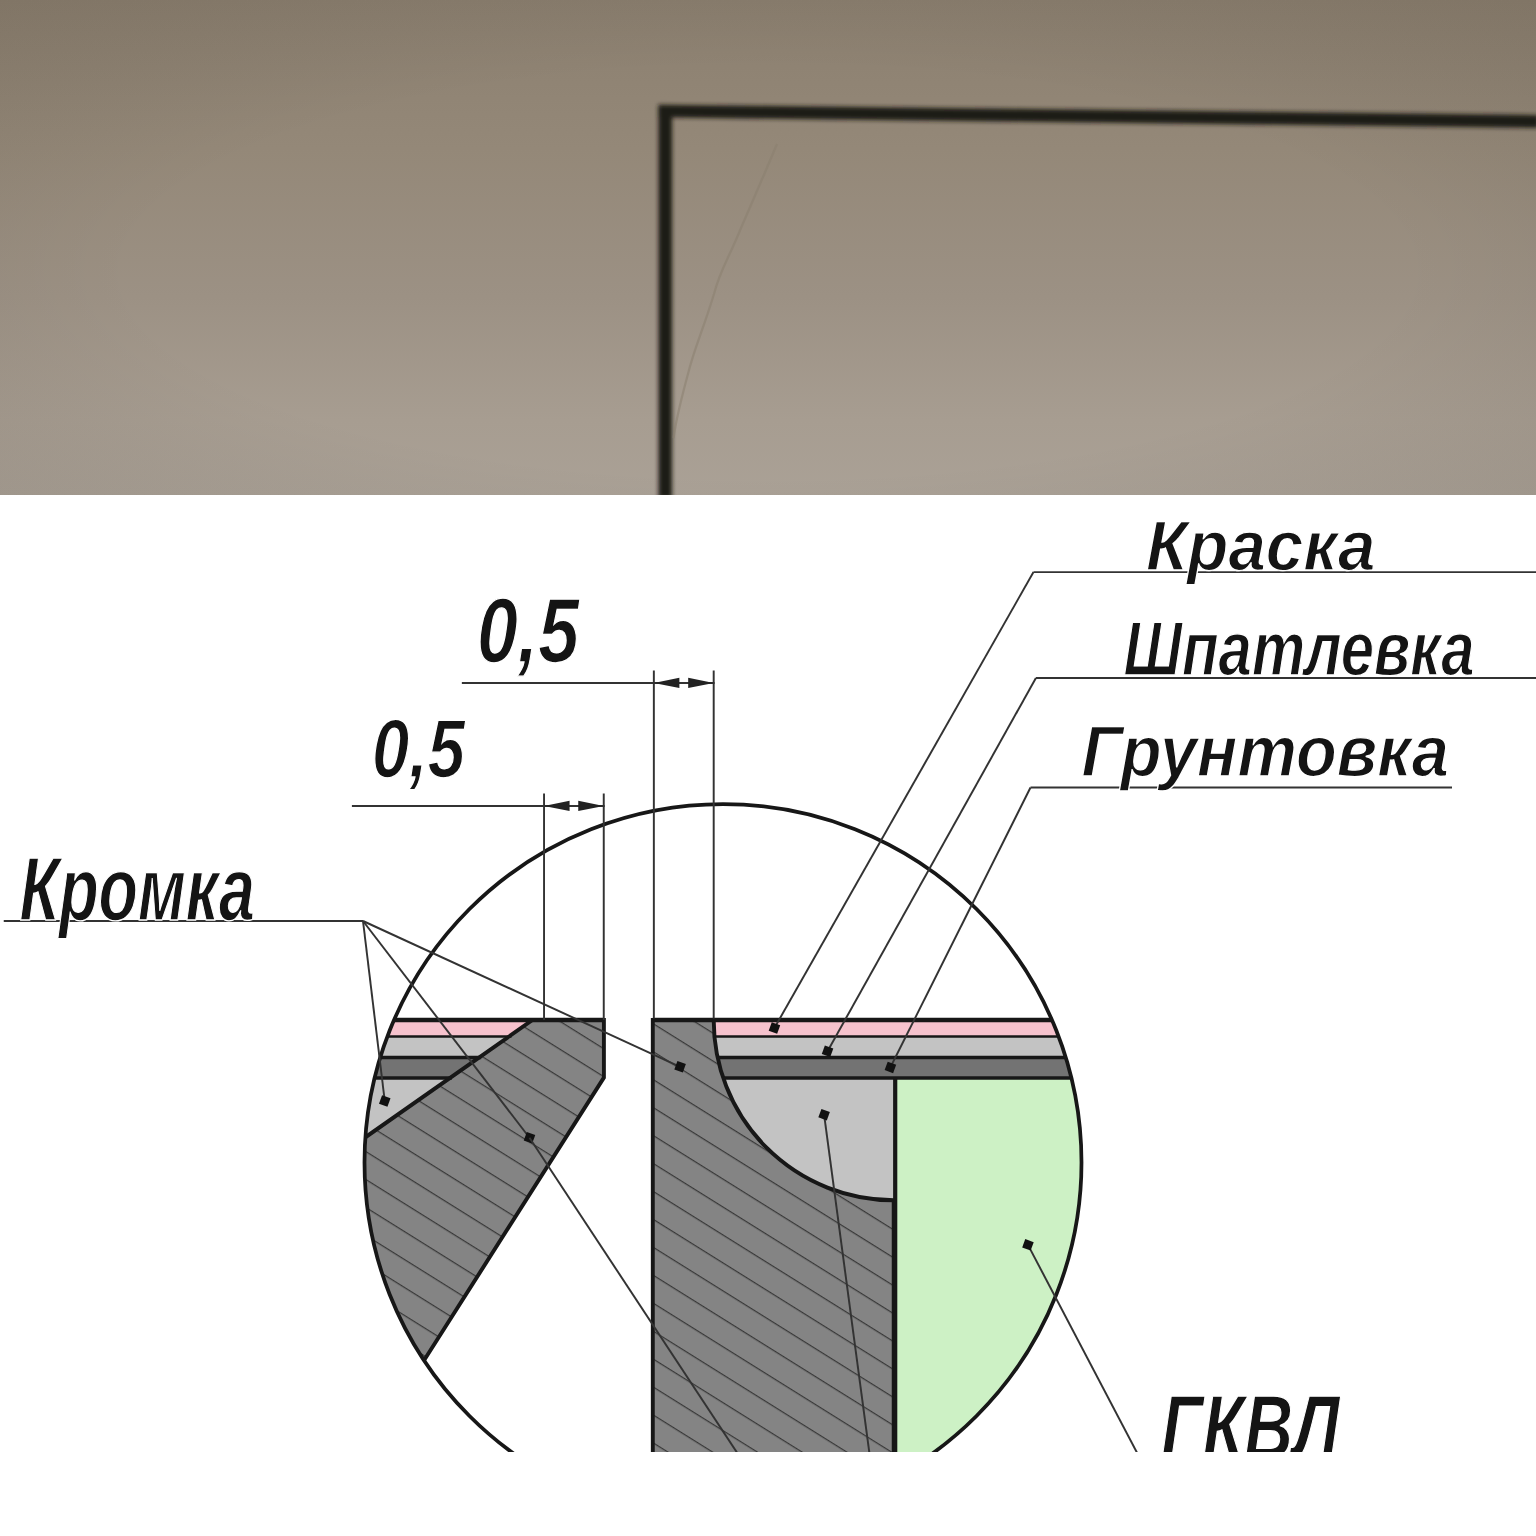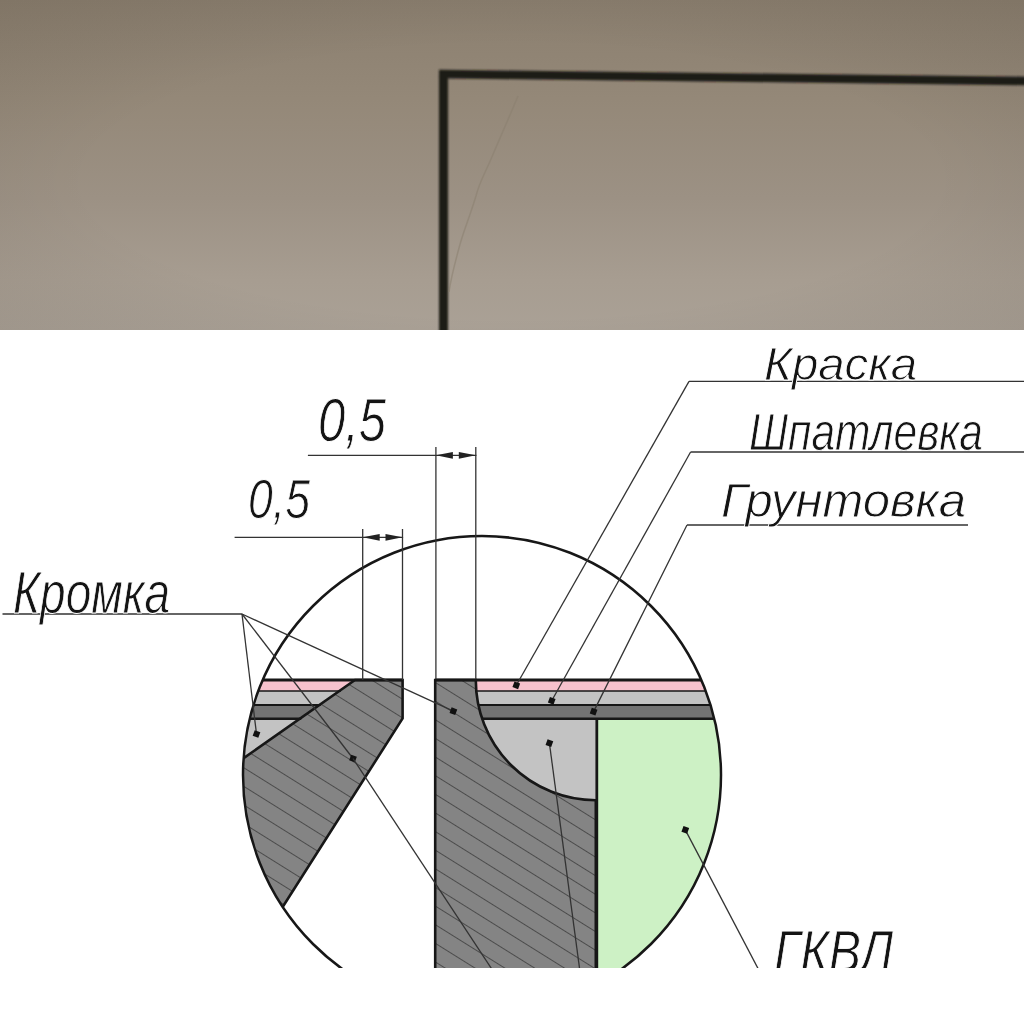--- a/index.html
+++ b/index.html
@@ -1,17 +1,17 @@
 <!DOCTYPE html>
 <html><head>
 <meta charset="utf-8">
 <style>
   html,body{margin:0;padding:0;background:#fff;}
   #page{position:relative;width:1024px;height:968px;overflow:hidden;background:#fff;
-        font-family:"Liberation Sans",sans-serif;}
+        font-family:"Liberation Sans",sans-serif;font-weight:bold;}
   svg{display:block;}
   text{font-family:"Liberation Sans",sans-serif;font-style:italic;fill:#141414;stroke:#ffffff;stroke-width:0.9;}
 </style>
 </head>
 <body>
 <div id="page">
 <svg width="1024" height="1024" viewBox="0 0 1024 1024">
   <defs>
     <linearGradient id="photoGrad" x1="0" y1="0" x2="0" y2="1">
       <stop offset="0" stop-color="#8b7f6f"></stop>

